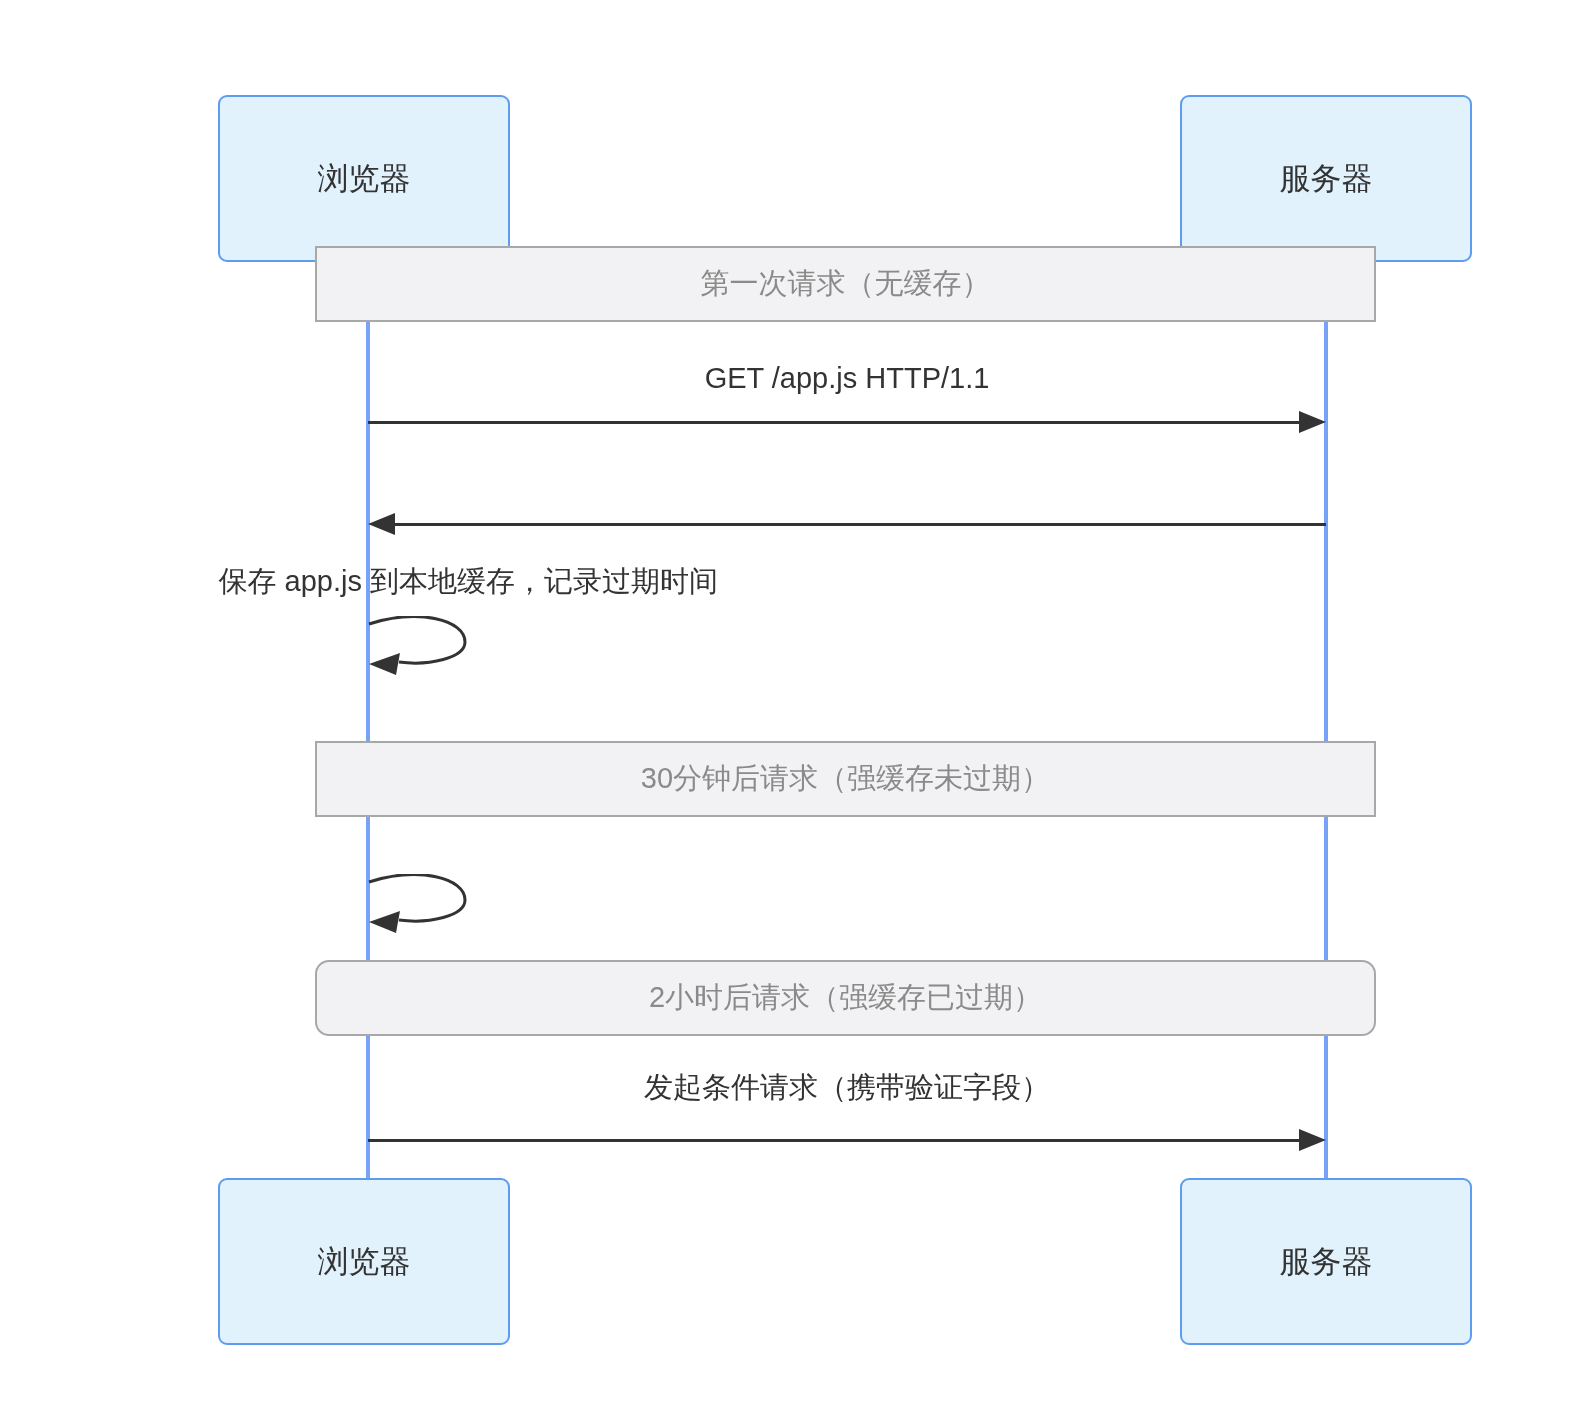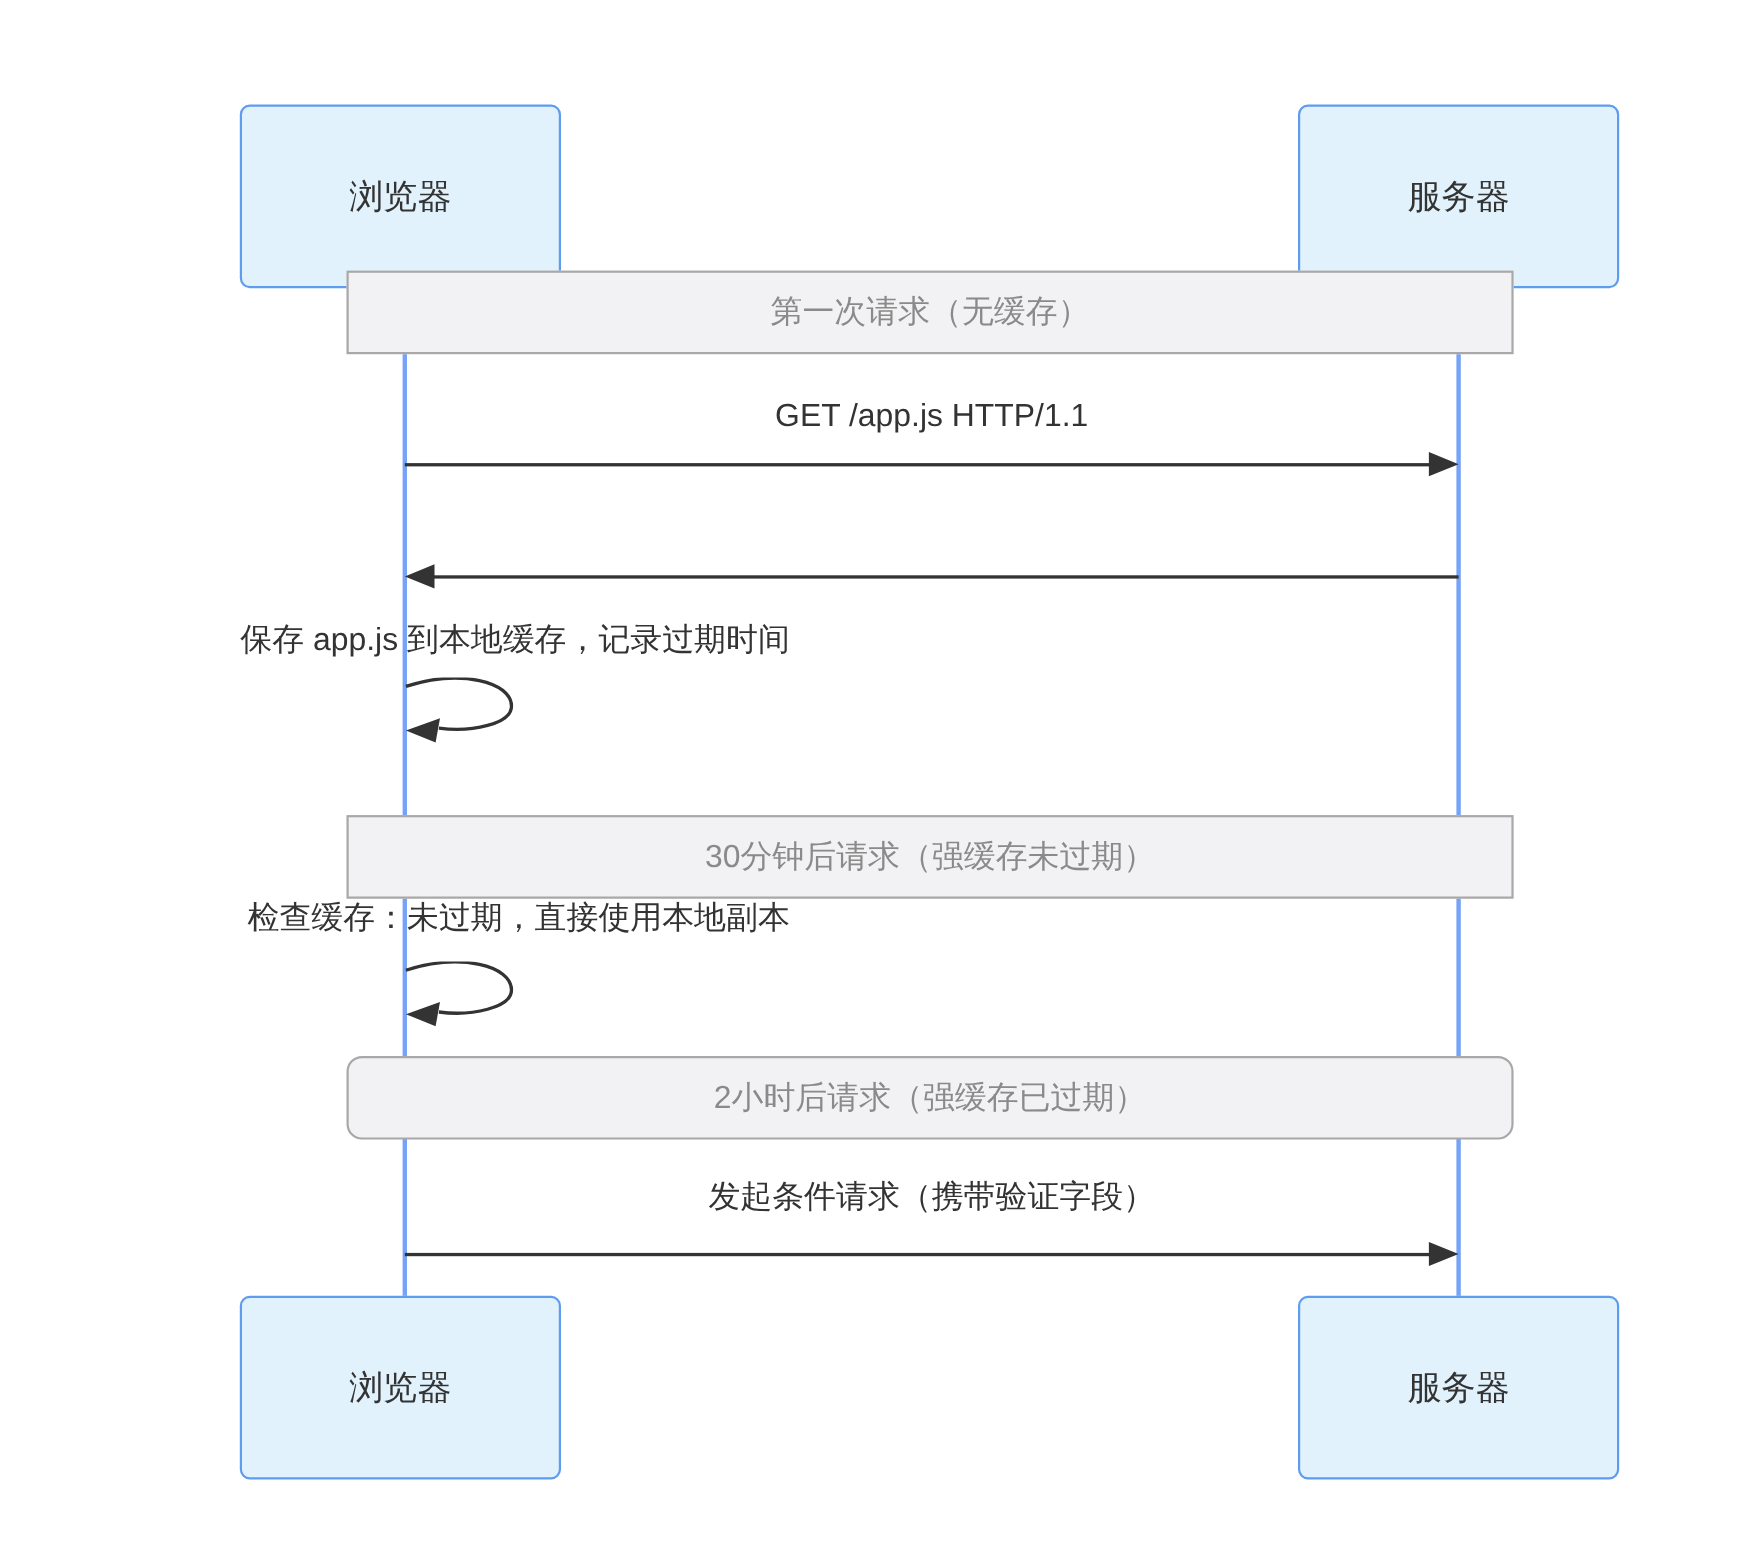--- a/index.html
+++ b/index.html
@@ -106,21 +106,20 @@
   <div class="selfmsg" style="top:562px;">保存 app.js 到本地缓存，记录过期时间</div>
   <svg class="loop" style="left:367px;top:616px;" width="104" height="62" viewBox="0 0 104 62">
     <path d="M 2 8 C 52 -8, 98 4, 98 26 C 98 42, 62 50, 32 46"></path>
     <polygon points="2,48 33,37 29,59"></polygon>
   </svg>
 
   <div class="band" style="top:706px;margin-top:35px;">
     <span>30分钟后请求（强缓存未过期）</span>
   </div>
 
-  <div class="selfmsg" style="top:815px;">检查缓存：未过期，直接使用本地副本</div>
   <svg class="loop" style="left:367px;top:874px;" width="104" height="62" viewBox="0 0 104 62">
     <path d="M 2 8 C 52 -8, 98 4, 98 26 C 98 42, 62 50, 32 46"></path>
     <polygon points="2,48 33,37 29,59"></polygon>
   </svg>
 
   <div class="band" style="top:960px;border-radius:14px;">
     <span>2小时后请求（强缓存已过期）</span>
   </div>
 
   <div class="msg" style="top:1068px;">发起条件请求（携带验证字段）</div>

